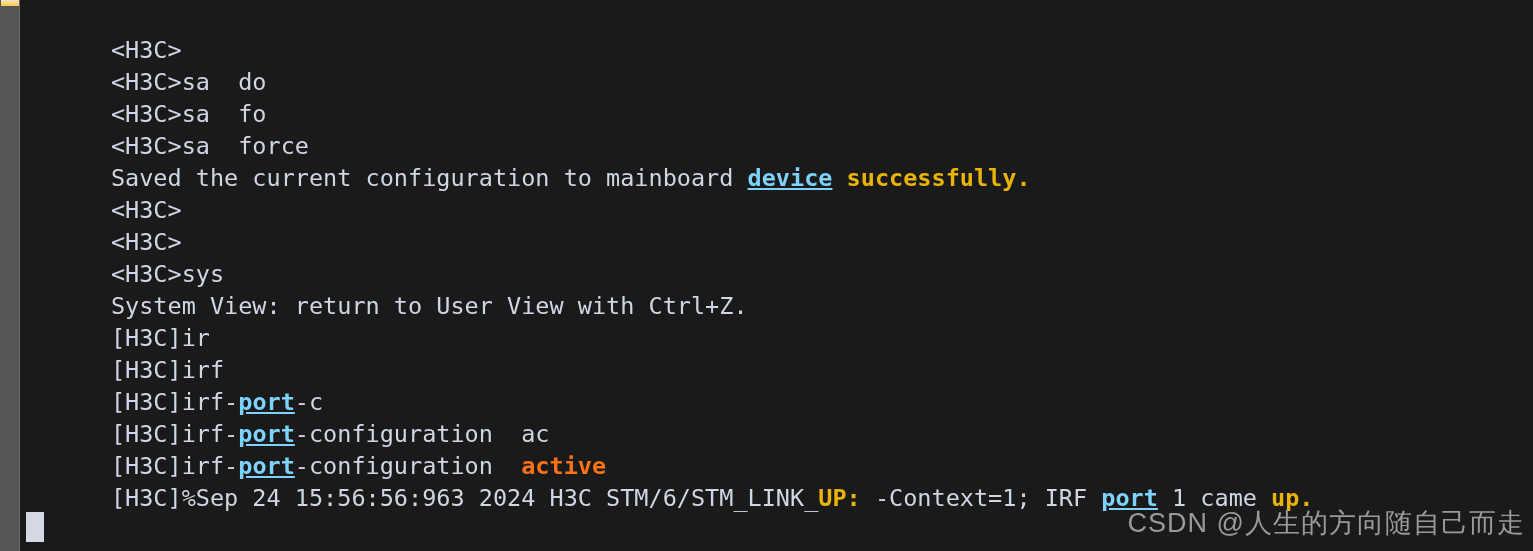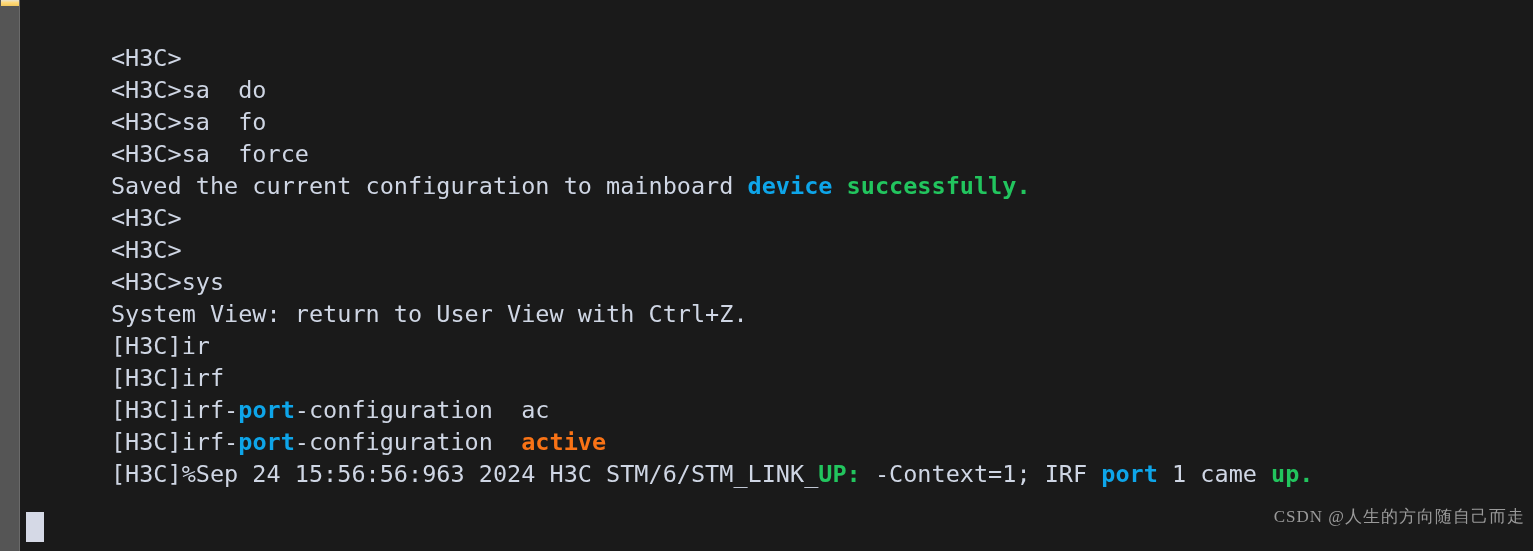--- a/index.html
+++ b/index.html
@@ -33,49 +33,49 @@
     width: 18px;
     height: 6px;
     background: linear-gradient(to bottom, #e8e4d0 0%, #ffd978 45%, #f2c95e 100%);
   }
   #terminal {
     position: absolute;
     left: 21px;
     top: 0;
     right: 0;
     bottom: 0;
-    padding: 10px 0 0 5px;
+    padding: 2px 0 0 5px;
     box-sizing: border-box;
   }
   .line {
     height: 32px;
     line-height: 32px;
     font-size: 23.5px;
     letter-spacing: 0px;
     color: #cfd6e4;
     white-space: pre;
   }
   .c-default { color: #cfd6e4; }
-  .c-orange  { color: #0ea5e9; font-weight: bold; }
-  .c-green   { color: #22c55e; font-weight: bold; }
+  .c-orange  { color: #7dd3fc; font-weight: bold; text-decoration: underline; }
+  .c-green   { color: #eab308; font-weight: bold; }
   .c-red     { color: #f97316; font-weight: bold; }
   #cursor {
     position: absolute;
     left: 26px;
     top: 512px;
     width: 18px;
     height: 30px;
     background: #d5d9e6;
   }
   #watermark {
     position: absolute;
     right: 8px;
     top: 505px;
-    font-family: Liberation Serif, serif;
-    font-size: 17px;
+    font-family: Liberation Sans, sans-serif;
+    font-size: 27px;
     color: #9a9a9a;
     white-space: pre;
     letter-spacing: 1px;
   }
 </style>
 </head>
 <body>
 
 <div id="screen">
 
@@ -123,20 +123,23 @@
     </div>
 
     <div class="line">
       <span class="c-default">[H3C]ir</span>
     </div>
 
     <div class="line">
       <span class="c-default">[H3C]irf</span>
     </div>
 
+    <div class="line">
+      <span class="c-default">[H3C]irf-</span><span class="c-orange">port</span><span class="c-default">-c</span>
+    </div>
 
     <div class="line">
       <span class="c-default">[H3C]irf-</span><span class="c-orange">port</span><span class="c-default">-configuration  ac</span>
     </div>
 
     <div class="line">
       <span class="c-default">[H3C]irf-</span><span class="c-orange">port</span><span class="c-default">-configuration  </span><span class="c-red">active</span>
     </div>
 
     <div class="line">

